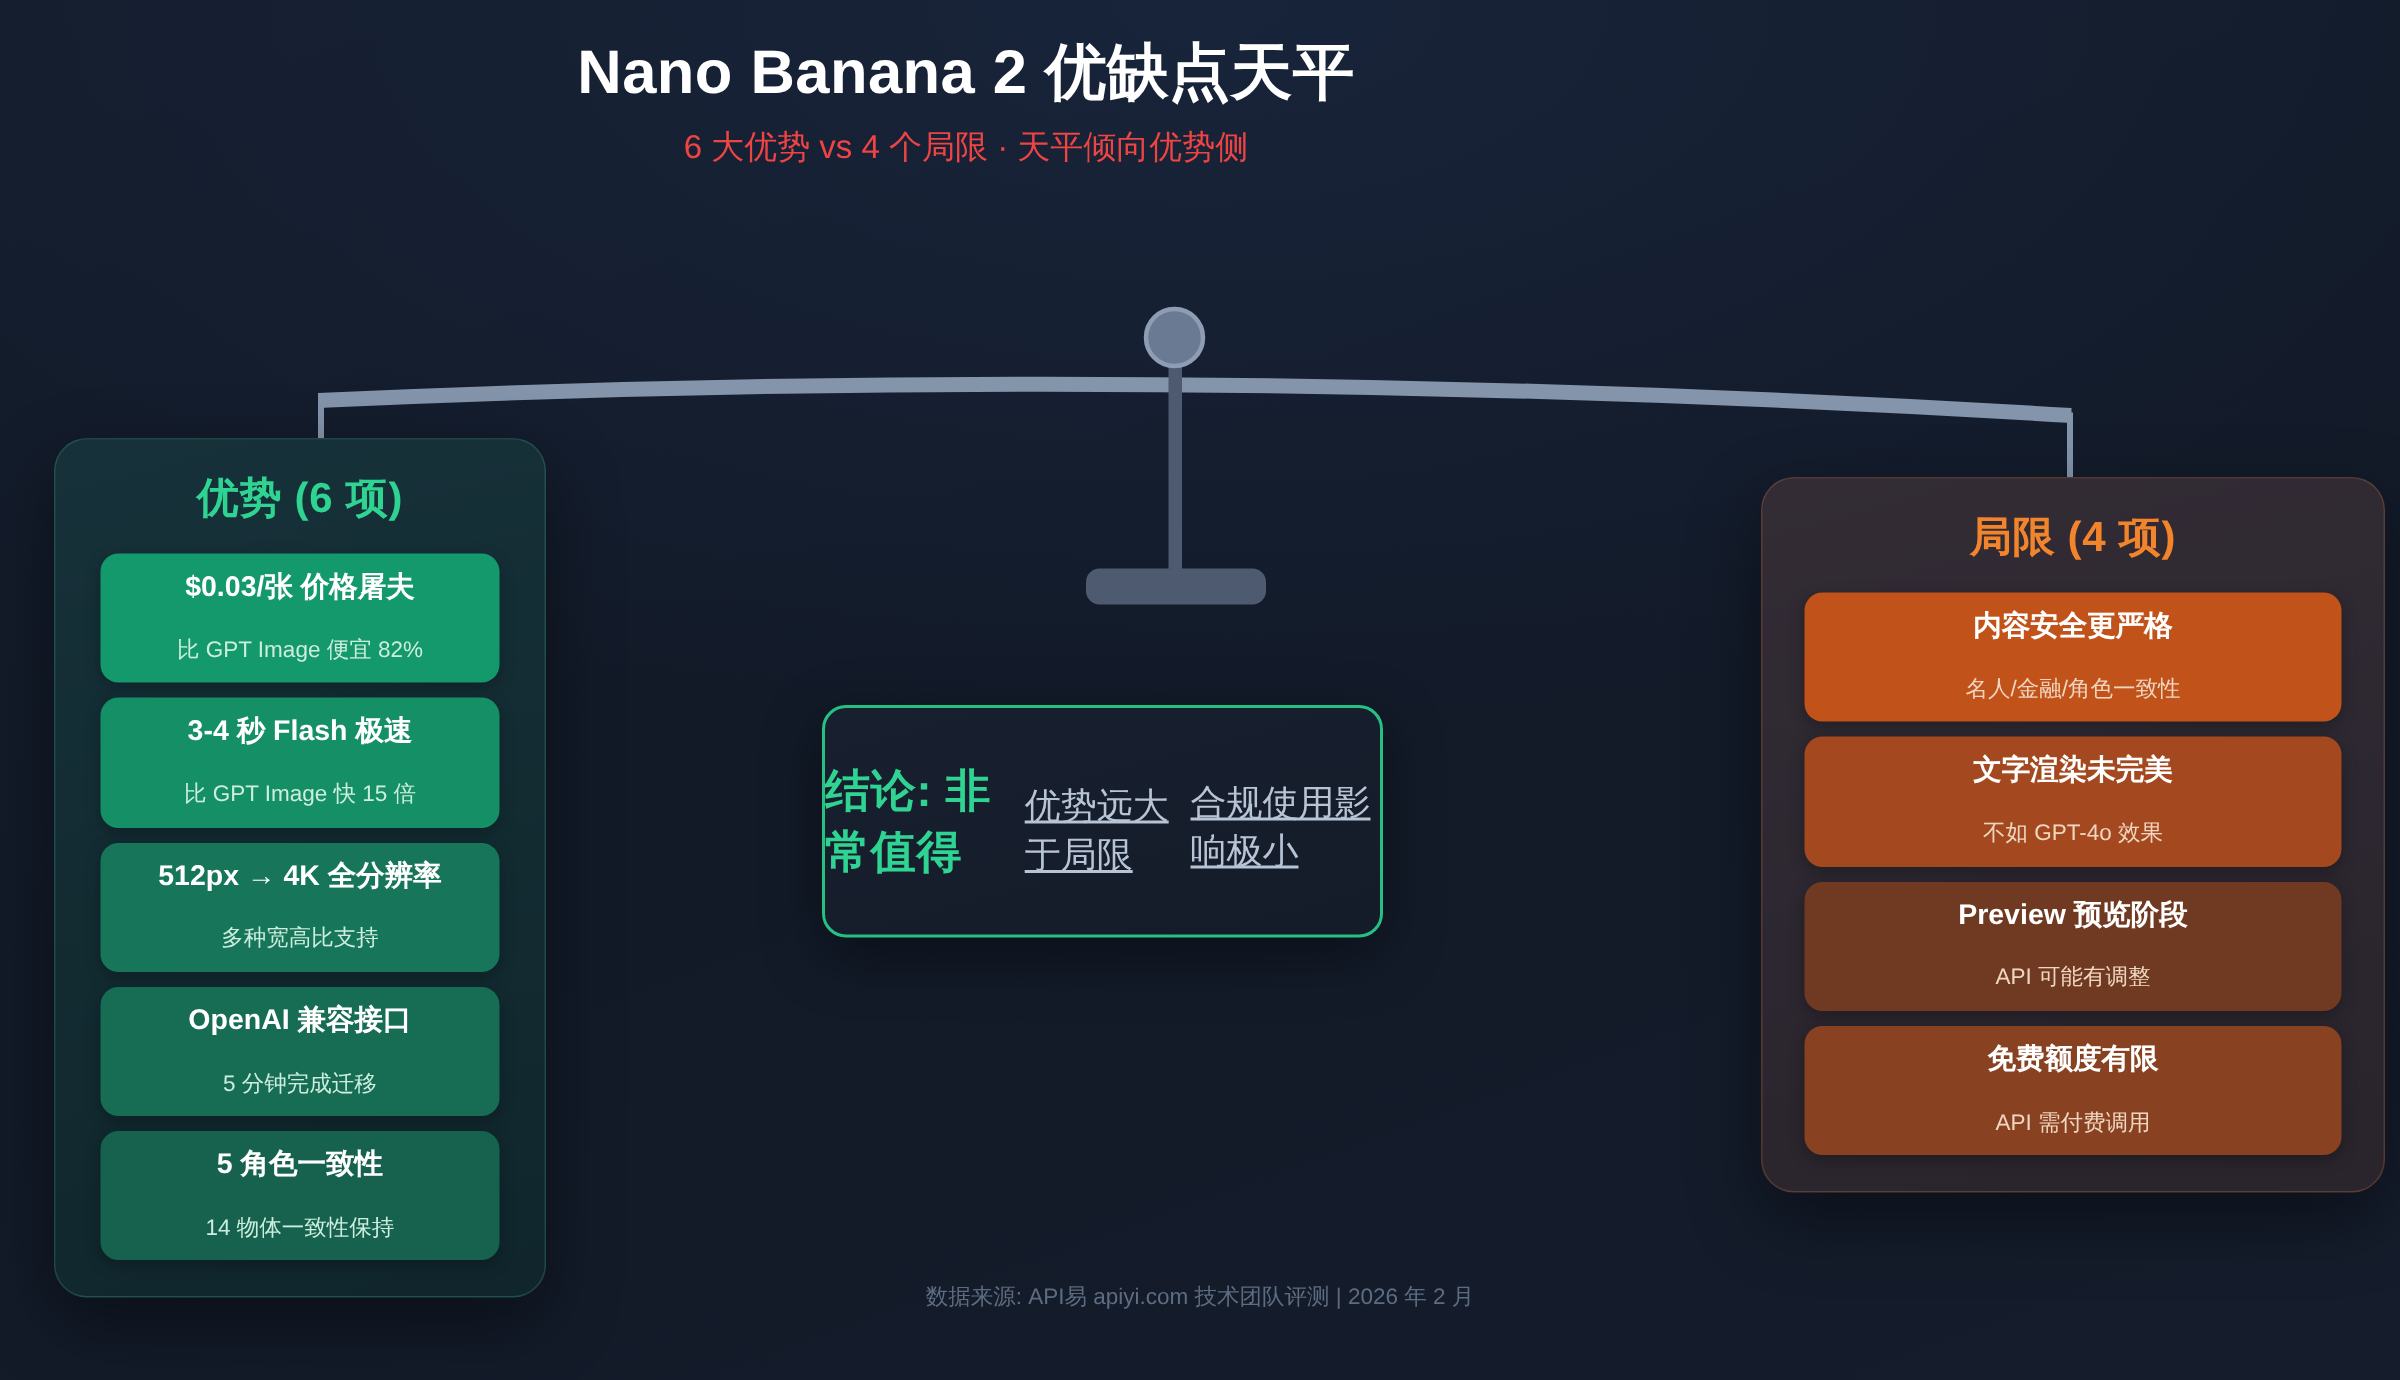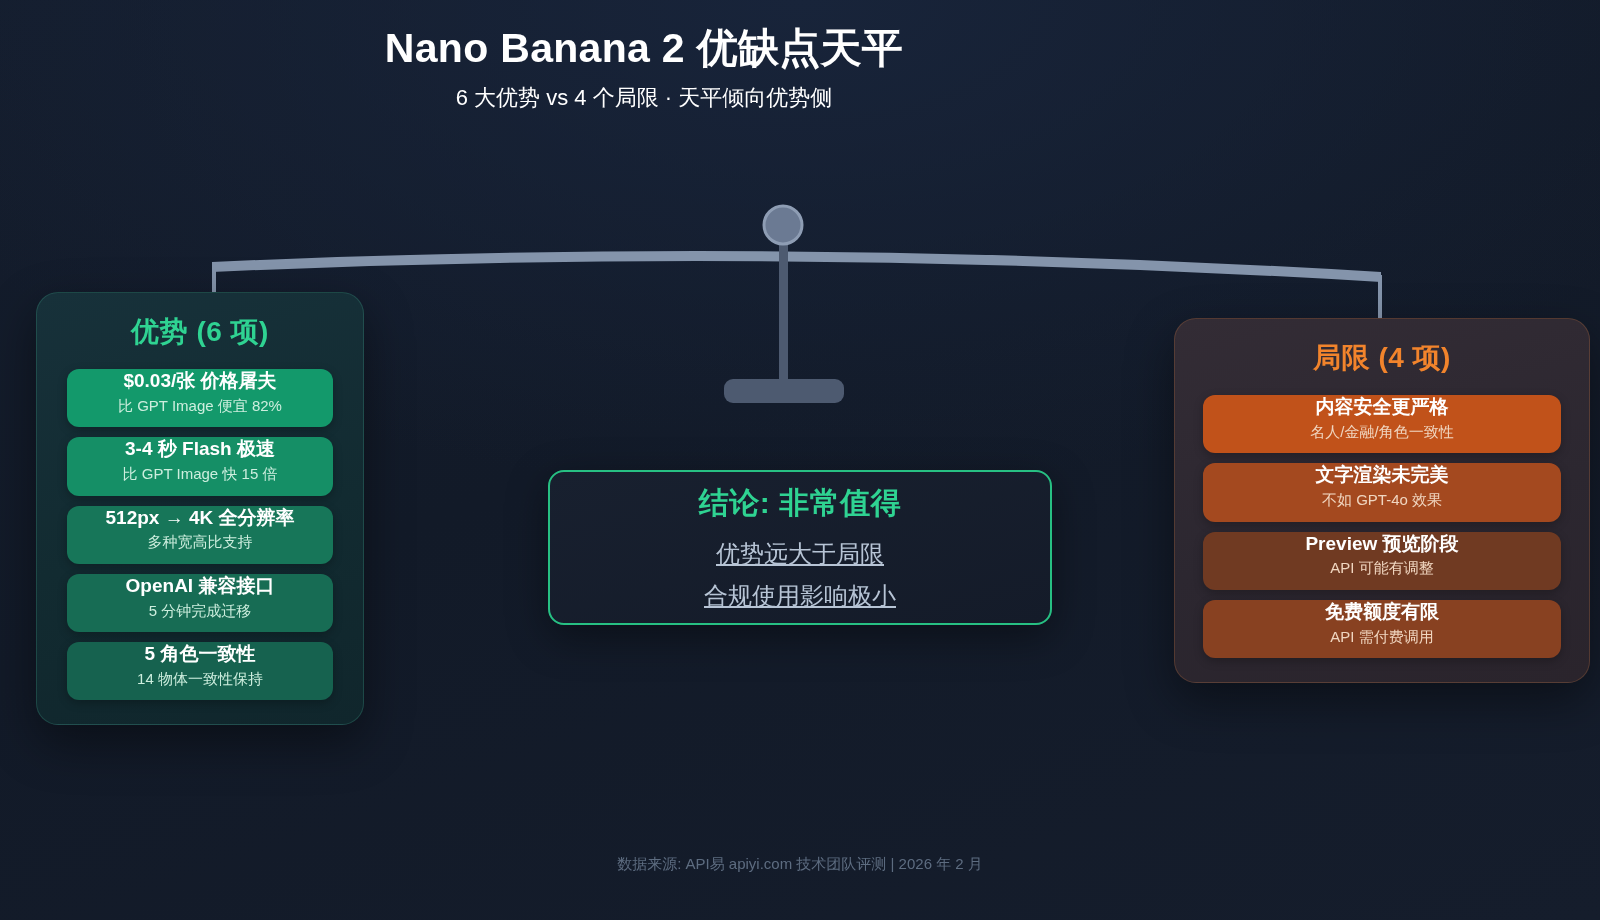--- a/index.html
+++ b/index.html
@@ -16,21 +16,21 @@
     position:relative;
   }
 
   
   .header { position:absolute; top:0; left:0; width:1288px; text-align:center; padding-top:24px; }
   .title {
     font-size:41px; font-weight:bold; color:#ffffff;
     letter-spacing:.3px; line-height:1.2;
   }
   .subtitle {
-    margin-top:10px; font-size:22px; color:#ffffff; font-weight:400;
+    margin-top:10px; font-size:22px; color:#ef4444; font-weight:400;
   }
 
   
   .balance-svg { position:absolute; top:0; left:0; width:1600px; height:920px; pointer-events:none; }
 
   
   .panel { position:absolute; border-radius:22px; }
   .panel-pros {
     left:36px; top:292px; width:328px; padding:20px 30px 24px;
     background:linear-gradient(165deg,#17313a 0%,#122b31 55%,#10262c 100%);
@@ -41,35 +41,35 @@
     left:1174px; top:318px; width:416px; padding:20px 28px 24px;
     background:linear-gradient(165deg,#332c35 0%,#2c2730 55%,#2a242c 100%);
     border:1px solid rgba(190,110,60,.28);
     box-shadow:0 18px 48px rgba(0,0,0,.42);
   }
   .panel-heading { text-align:center; font-size:28px; font-weight:bold; letter-spacing:.5px; }
   .panel-pros .panel-heading { color:#2fd392; margin-bottom:18px; }
   .panel-cons .panel-heading { color:#f2842c; margin-bottom:18px; }
 
   .card {
-    border-radius:12px; padding:0 10px 12px; margin-bottom:10px; text-align:center;
+    border-radius:12px; padding:11px 10px 12px; margin-bottom:10px; text-align:center;
     box-shadow:0 3px 10px rgba(0,0,0,.25);
   }
   .card:last-child { margin-bottom:0; }
   .card-title { font-size:19px; font-weight:bold; color:#ffffff; line-height:1.25; }
-  .card-sub { font-size:15px; margin-top:3px; line-height:1.3;text-align:center; }
+  .card-sub { font-size:15px; margin-top:20px; line-height:1.3;text-align:center; }
   .panel-pros .card-sub { color:#cdeede; }
   .panel-cons .card-sub { color:#f0d6c0; }
 
   
   .conclusion {
-    position:absolute; left:548px; top:470px; width:504px; height:155px;
+    position:absolute; left:548px; top:470px; width:374px; height:155px;
     border:2px solid #27c083; border-radius:16px;
     background:linear-gradient(165deg,#18202f 0%,#141b29 100%);
-    display:flex; flex-direction:column; align-items:center; justify-content:center;
+    display:flex; flex-direction:row; align-items:center; justify-content:center;
     box-shadow:0 12px 40px rgba(0,0,0,.40);
   }
   .conclusion-title { font-size:30px; font-weight:bold; color:#2fd392; letter-spacing:.5px; }
   .conclusion-line { font-size:24px; color:#b7c4d5; margin-top:9px; line-height:1.35;text-decoration:underline; }
   .conclusion-line.first { margin-top:14px; }
 
   
   .footer {
     position:absolute; left:0; top:855px; width:1600px; text-align:center;
     font-size:15px; color:#5d6c80;

